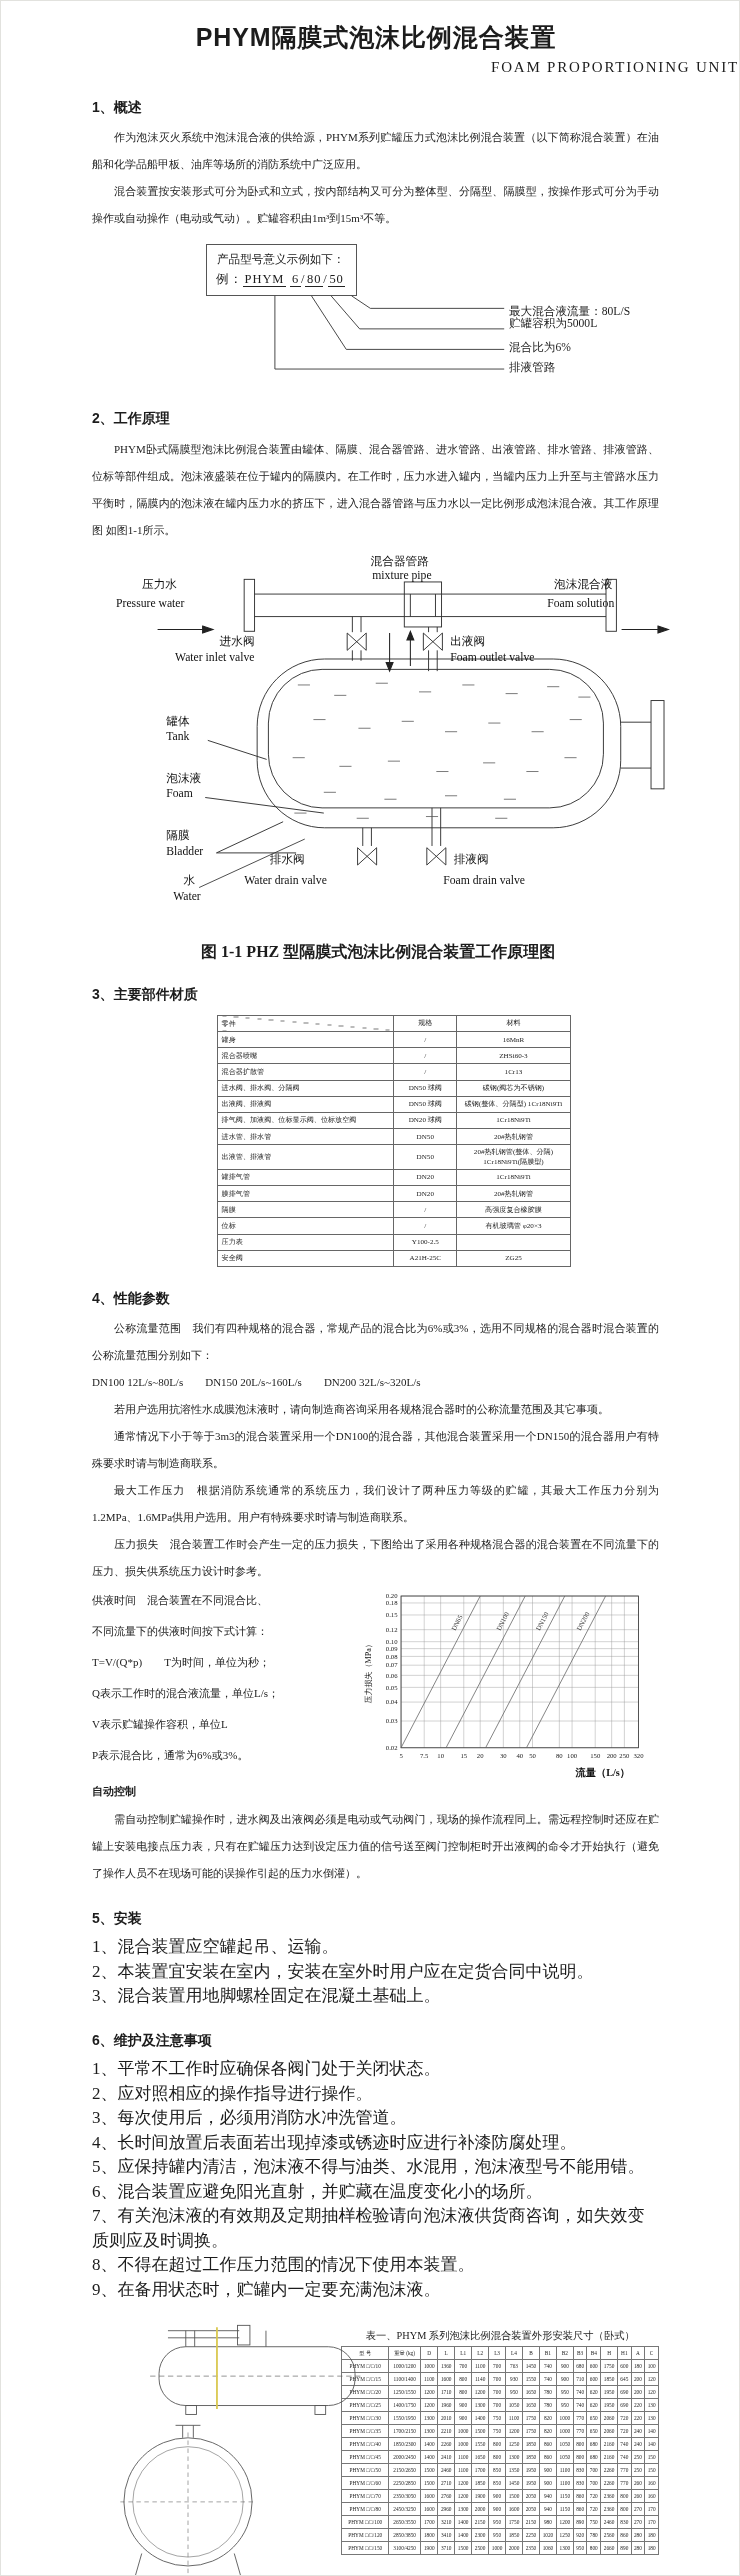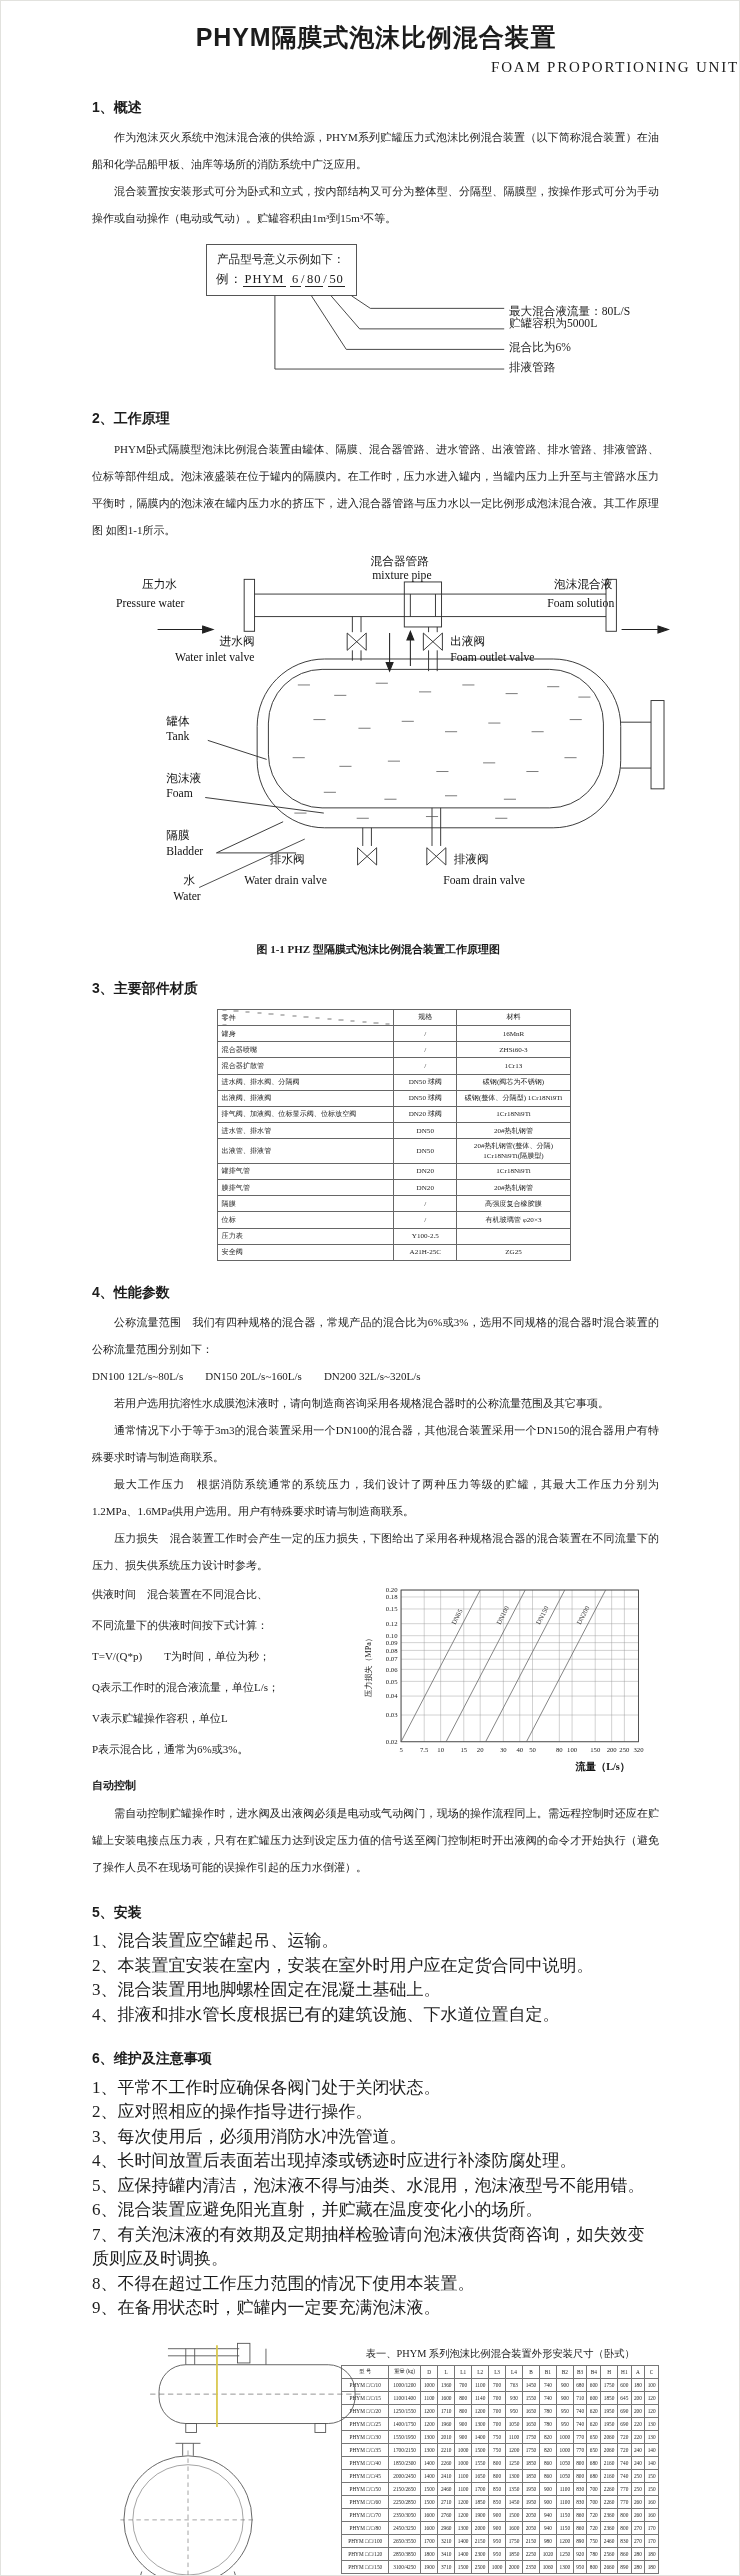--- a/index.html
+++ b/index.html
@@ -19,21 +19,21 @@
   
   .model-block{position:relative;height:143px;margin-top:12.5px;text-align:center;}
   .model-box{position:absolute;left:114px;top:0;border:0.9px solid #555;padding:4.5px 10.7px 6.2px 9px;
     font-size:11.6px;line-height:19.6px;}
   .model-box .code{font-size:12.5px;letter-spacing:0.9px;}
   .model-box .u{border-bottom:0.9px solid #222;padding:0 1.8px;}
   .model-lines{position:absolute;left:0;top:0;pointer-events:none;}
   .callout{position:absolute;left:417px;font-size:11.6px;white-space:nowrap;}
   
   .fig-wrap{margin:9px 0 0 5.3px;}
-  .fig-caption{text-align:center;font-weight:bold;font-size:11px;margin:12.5px 0 3.6px 0;}
+  .fig-caption{text-align:center;font-weight:bold;font-size:16px;margin:12.5px 0 3.6px 0;}
   svg text.cn{font-size:13.5px;fill:#111;}
   svg text.en{font-size:13.5px;fill:#111;font-family:"Liberation Serif",serif;}
   
   .mat-table{border-collapse:collapse;margin:10.7px 0 0 125px;font-size:7.1px;}
   .mat-table td,.mat-table th{border:0.9px solid #666;padding:1.8px 3.6px;height:11.6px;
     text-align:center;font-weight:normal;}
   .mat-table td:first-child{text-align:left;}
   .mat-table .diag{width:168px;position:relative;text-align:left;vertical-align:bottom;
     background:linear-gradient(to top right,transparent 49.4%,#777 49.4%,#777 50.6%,transparent 50.6%);}
   .mat-col-spec{width:55px;} .mat-col-mat{width:105px;}
@@ -372,21 +372,20 @@
       <div>P表示混合比，通常为6%或3%。</div>
     </div>
     <p class="auto-h">自动控制</p>
     <p class="para">需自动控制贮罐操作时，进水阀及出液阀必须是电动或气动阀门，现场的操作流程同上。需远程控制时还应在贮罐上安装电接点压力表，只有在贮罐压力达到设定压力值的信号送至阀门控制柜时开出液阀的命令才开始执行（避免了操作人员不在现场可能的误操作引起的压力水倒灌）。</p>
     <div class="clear"></div>
 
     <div class="sec-h">5、安装</div>
     <div class="list-item">1、混合装置应空罐起吊、运输。</div>
     <div class="list-item">2、本装置宜安装在室内，安装在室外时用户应在定货合同中说明。</div>
     <div class="list-item">3、混合装置用地脚螺栓固定在混凝土基础上。</div>
-    <div class="list-item">4、排液和排水管长度根据已有的建筑设施、下水道位置自定。</div>
 
     <div class="sec-h">6、维护及注意事项</div>
     <div class="list-item">1、平常不工作时应确保各阀门处于关闭状态。</div>
     <div class="list-item">2、应对照相应的操作指导进行操作。</div>
     <div class="list-item">3、每次使用后，必须用消防水冲洗管道。</div>
     <div class="list-item">4、长时间放置后表面若出现掉漆或锈迹时应进行补漆防腐处理。</div>
     <div class="list-item">5、应保持罐内清洁，泡沫液不得与油类、水混用，泡沫液型号不能用错。</div>
     <div class="list-item">6、混合装置应避免阳光直射，并贮藏在温度变化小的场所。</div>
     <div class="list-item">7、有关泡沫液的有效期及定期抽样检验请向泡沫液供货商咨询，如失效变质则应及时调换。</div>
     <div class="list-item">8、不得在超过工作压力范围的情况下使用本装置。</div>

